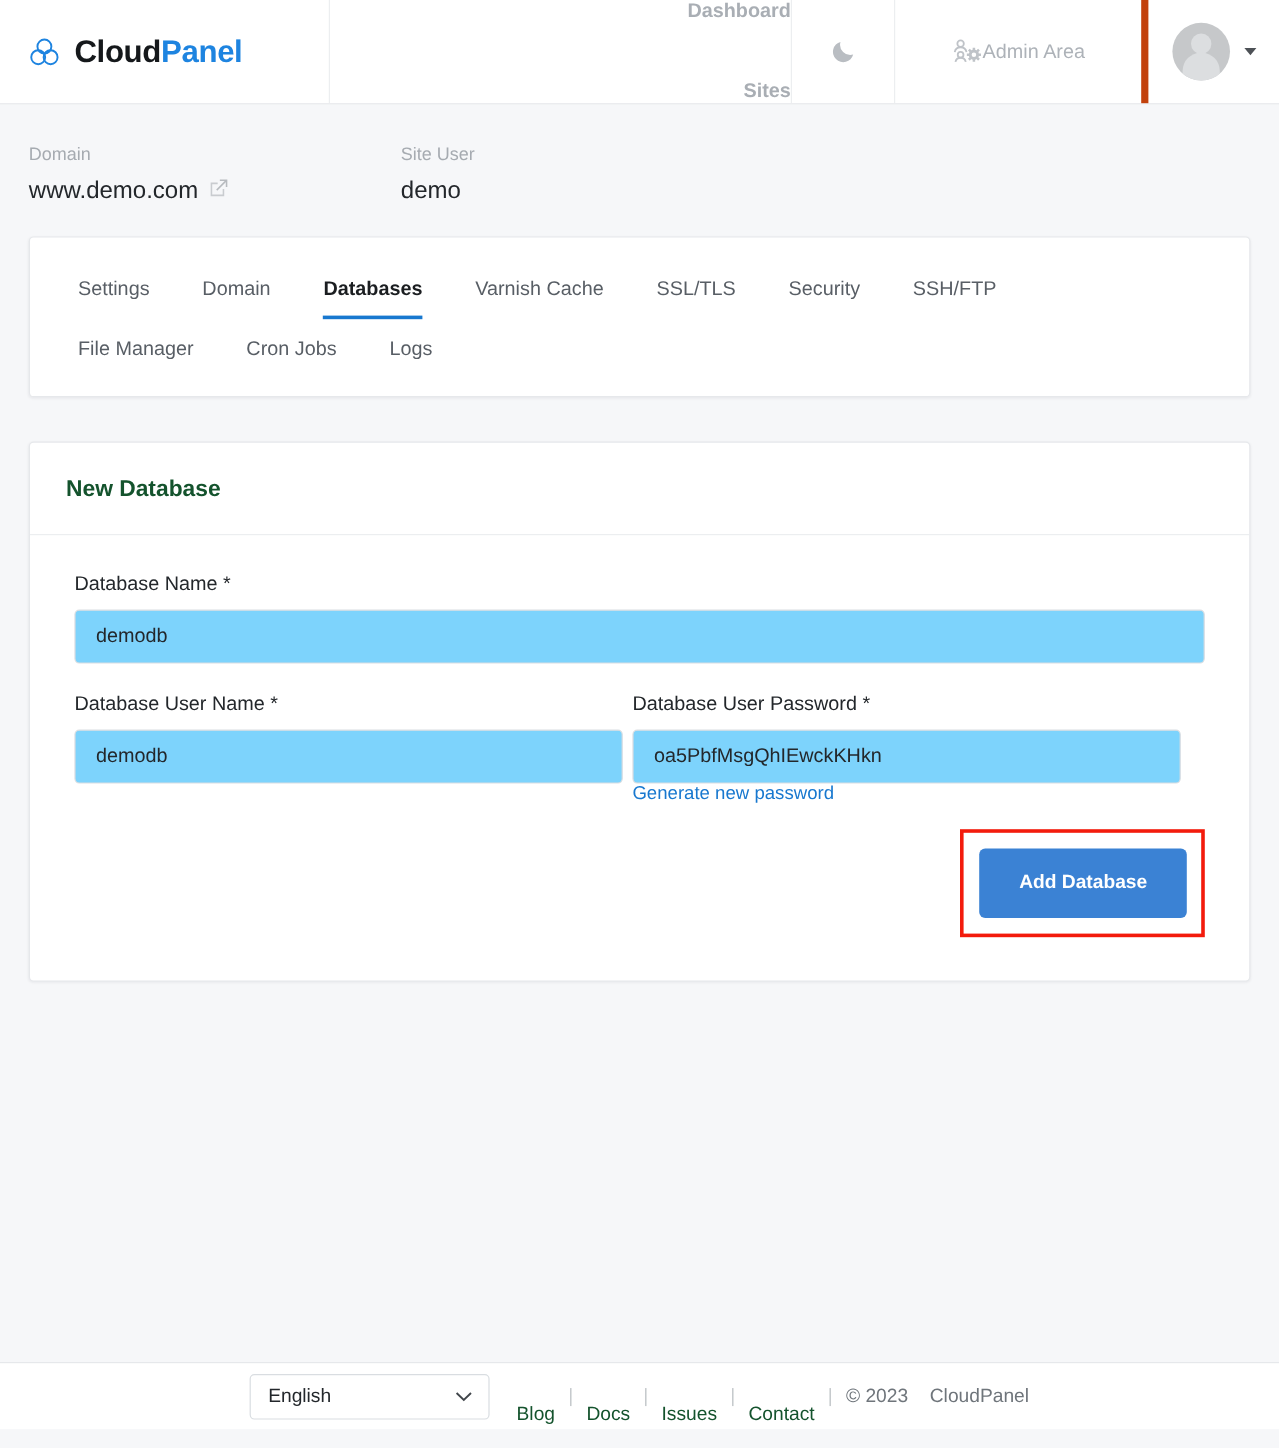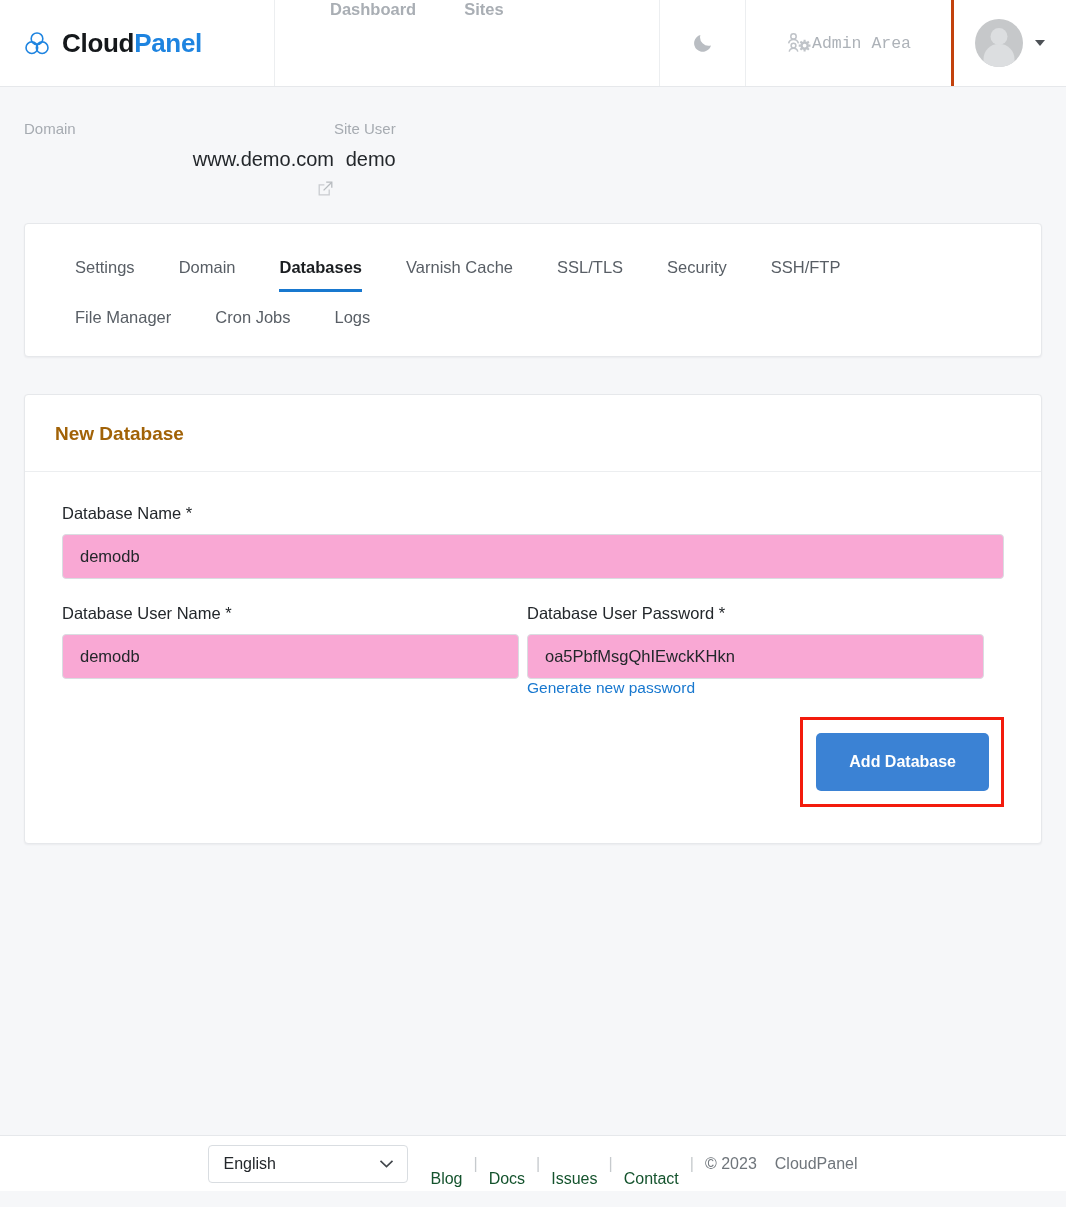--- a/index.html
+++ b/index.html
@@ -45,25 +45,26 @@
     font-weight: 700;
     letter-spacing: -0.3px;
     white-space: nowrap;
   }
   .brand-cloud { color: #15181b; }
   .brand-panel { color: #1e84e0; }
 
   .nav-cell {
     width: 385px;
     display: flex;
-    align-items: flex-start;
+    align-items: flex-end;
     gap: 48px;
     padding-left: 55px;
     box-sizing: border-box;
     border-right: 1px solid #eceef0;
+    flex-direction: column;
   }
   .nav-link {
     font-size: 16.5px;
     font-weight: 700;
     color: #a9aeb4;
     text-decoration: none;
     white-space: nowrap;
     cursor: pointer;
   }
 
@@ -73,23 +74,22 @@
     align-items: center;
     justify-content: center;
     border-right: 1px solid #eceef0;
     cursor: pointer;
   }
   .admin-cell {
     width: 205px;
     display: flex;
     align-items: center;
     justify-content: center;
-    border-right: 3px solid #c2410c;
-    cursor: pointer;
-    font-family: Liberation Mono, monospace;
+    border-right: 6px solid #c2410c;
+    cursor: pointer;
   }
   .admin-label {
     font-size: 16.5px;
     color: #adb2b8;
     white-space: nowrap;
   }
   .avatar-cell {
     flex: 1;
     display: flex;
     align-items: center;
@@ -142,37 +142,36 @@
   .meta-block.domain { width: 310px; }
   .meta-label {
     font-size: 15px;
     color: #a6abb1;
     margin-bottom: 11px;
   }
   .meta-value {
     font-size: 20px;
     color: #23272b;
     display: flex;
-    align-items: flex-end;
+    align-items: flex-start;
     gap: 9px;
-    flex-direction: column;
   }
   .meta-value a { color: #23272b; text-decoration: none; }
   .ext-icon { display: block; }
 
   
   .card {
     background: #ffffff;
     border: 1px solid #e6e8eb;
     border-radius: 4px;
     box-shadow: 0 1px 2px rgba(16,24,40,.05);
   }
 
   .tabs-card {
-    padding: 18px 40px 22px 50px;
+    padding: 18px 40px 22px 40px;
   }
   .tabs-row {
     display: flex;
     align-items: flex-start;
     flex-wrap: wrap;
   }
   .tab {
     font-size: 16.5px;
     color: #585e65;
     padding: 16px 0 12px 0;
@@ -191,42 +190,42 @@
   .form-card {
     margin-top: 37px;
   }
   .card-head {
     padding: 28px 30px 26px 30px;
     border-bottom: 1px solid #eceef0;
   }
   .card-title {
     font-size: 19px;
     font-weight: 700;
-    color: #a16207;
+    color: #14532d;
     margin: 0;
   }
   .card-body {
     padding: 32px 37px 36px 37px;
   }
 
   .field-label {
     font-size: 16.5px;
     color: #23272b;
     margin-bottom: 11px;
   }
   .text-input {
     display: block;
     width: 100%;
     height: 45px;
     box-sizing: border-box;
     padding: 0 17px;
     font-size: 16.5px;
     font-family: inherit;
     color: #23272b;
-    background: #f9a8d4;
+    background: #7dd3fc;
     border: 1px solid #d9dde1;
     border-radius: 4px;
     outline: none;
   }
   .row-full { margin-bottom: 25px; }
   .row-two {
     display: flex;
     gap: 8px;
   }
   .col { width: 457px; }

